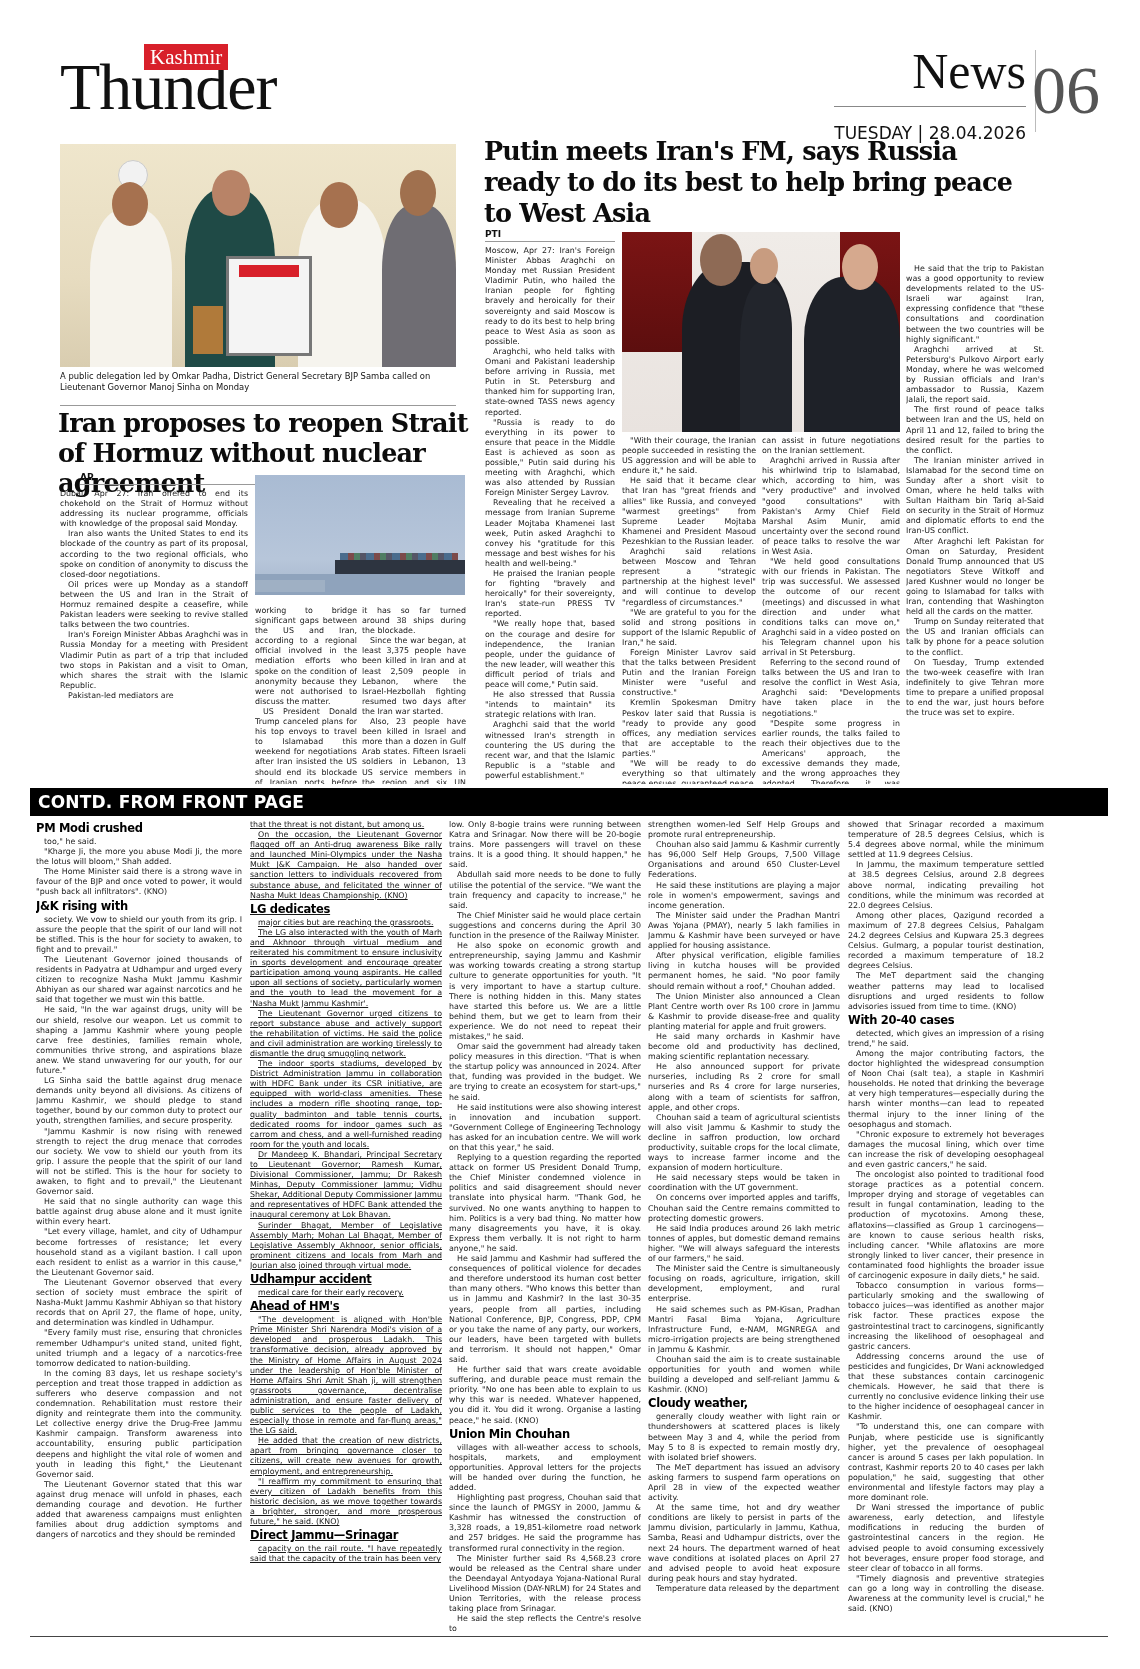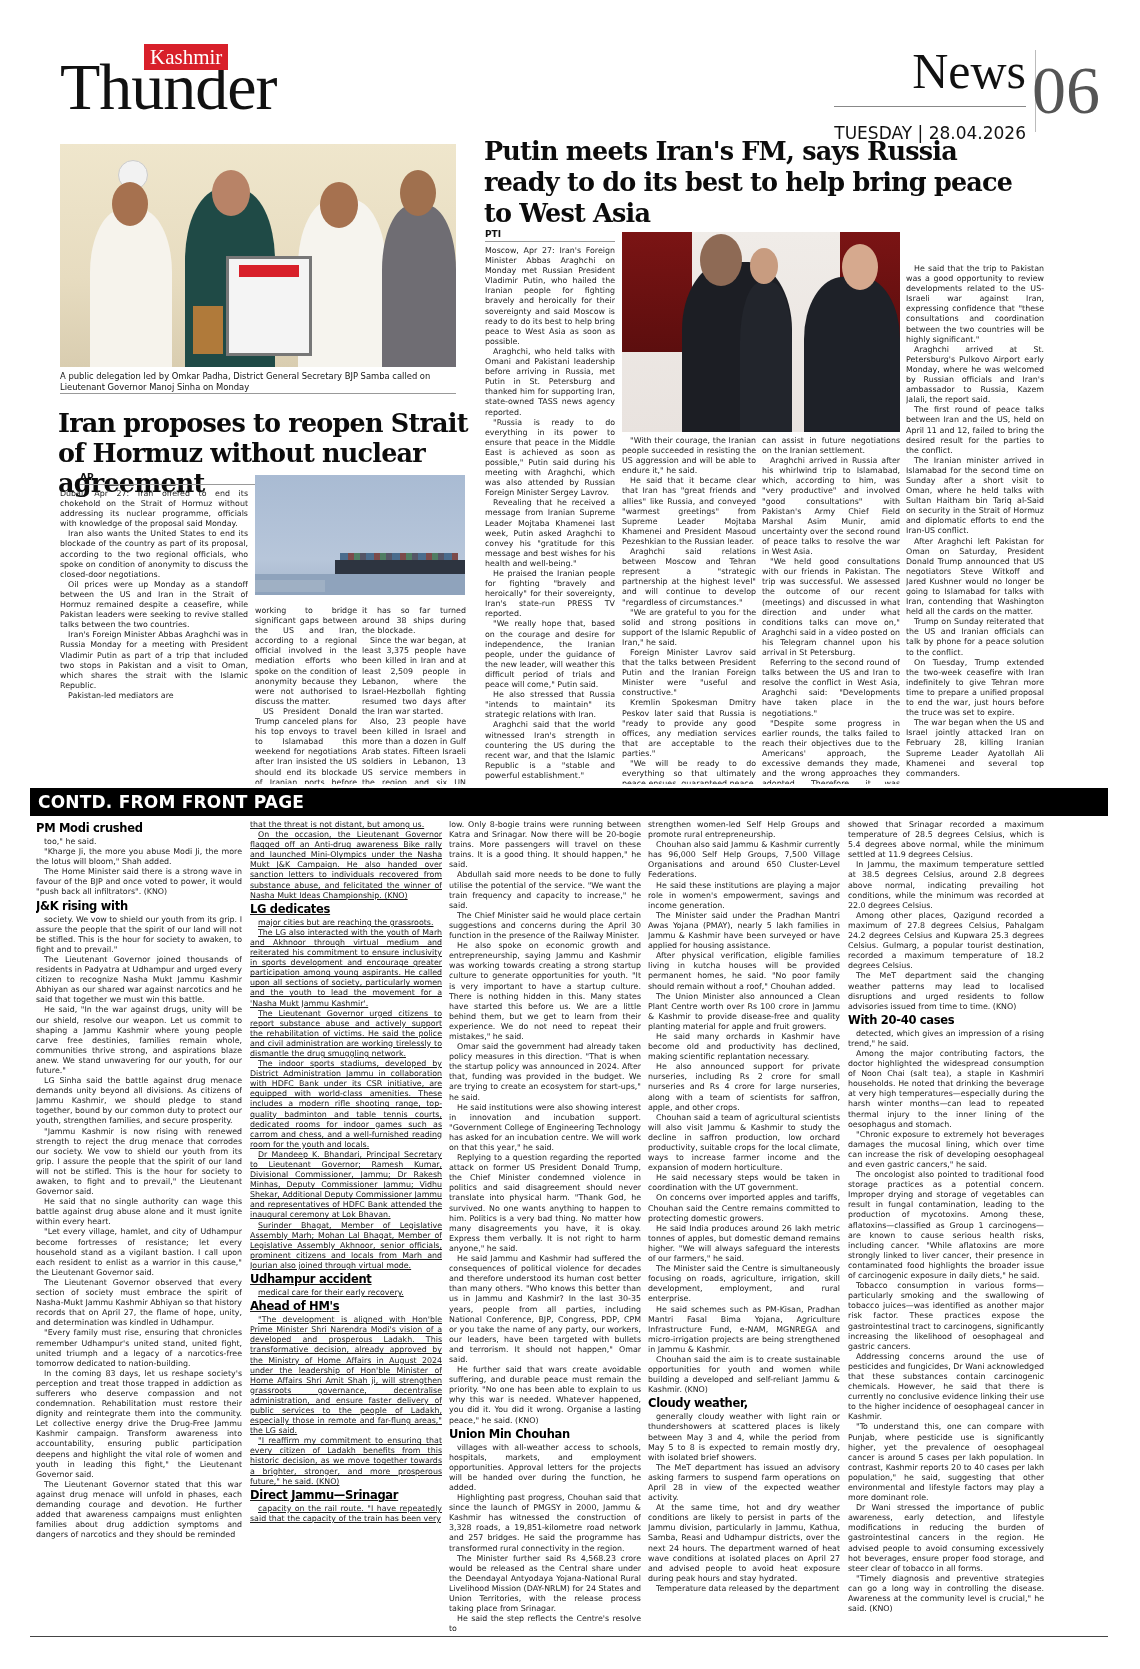--- a/index.html
+++ b/index.html
@@ -28,21 +28,21 @@
   .photo-ship { left: 255px; top: 475px; width: 210px; height: 120px; background: linear-gradient(180deg,#a9bbd3 0%,#b7c6da 70%,#a5b6cc 100%); }
   .ship { position: absolute; left: 80px; top: 85px; width: 130px; height: 14px; background: #2d3440; }
   .ship-boxes { position: absolute; left: 85px; top: 78px; width: 118px; height: 8px; background: repeating-linear-gradient(90deg,#4a6c8d 0 8px,#7c4a4a 8px 14px,#4f7d63 14px 20px,#556 20px 26px); }
   .skyline { position: absolute; left: 0; top: 105px; width: 70px; height: 12px; background: #9fb0c4; }
   .sea { position: absolute; left: 0; top: 99px; width: 210px; height: 21px; background: #8fa3bc; }
 
   .photo-putin { left: 622px; top: 232px; width: 278px; height: 200px; background: linear-gradient(180deg,#f0ece8 0%,#e9e3df 100%); }
   .curtain-l { position: absolute; left: 0; top: 0; width: 70px; height: 120px; background: linear-gradient(180deg,#7b1414,#5c0e0e); }
   .curtain-r { position: absolute; right: 0; top: 0; width: 60px; height: 110px; background: linear-gradient(180deg,#7b1414,#5c0e0e); }
 
-  .caption { position: absolute; left: 60px; top: 371px; width: 396px; font-family: "DejaVu Sans", sans-serif; font-size: 8.4px; line-height: 11px; border-bottom: 1px solid #999; padding-bottom: 0; }
+  .caption { position: absolute; left: 60px; top: 371px; width: 396px; font-family: "DejaVu Sans", sans-serif; font-size: 8.4px; line-height: 11px; border-bottom: 1px solid #999; padding-bottom: 12px; }
 
   .headline { position: absolute; font-family: "DejaVu Serif", serif; font-weight: bold; color: #0c0c0c; letter-spacing: -0.8px; }
   .hl-iran { left: 58px; top: 408px; width: 410px; font-size: 25.5px; line-height: 30px; }
   .hl-putin { left: 484px; top: 136px; width: 530px; font-size: 25.5px; line-height: 31px; }
 
   .byline { position: absolute; font-family: "DejaVu Sans", sans-serif; font-size: 9px; font-weight: bold; border-bottom: 1px solid #999; padding-bottom: 2px; }
 
   .col { position: absolute; font-family: "DejaVu Sans", sans-serif; font-size: 7.9px; line-height: 10.1px; text-align: justify; color: #1a1a1a; overflow: hidden; }
   .col p { text-indent: 8px; }
   .col p.ni { text-indent: 0; }
@@ -158,21 +158,20 @@
   <p>"Despite some progress in earlier rounds, the talks failed to reach their objectives due to the Americans' approach, the excessive demands they made, and the wrong approaches they adopted. Therefore, it was necessary to consult with our friends in Pakistan to review the latest situation," Iran's official news agency IRNA quoted him as saying.</p>
 </div>
 <div class="col" style="left:906px;top:220px;width:138px;height:576px;margin-top:44px;">
   <p>He said that the trip to Pakistan was a good opportunity to review developments related to the US-Israeli war against Iran, expressing confidence that "these consultations and coordination between the two countries will be highly significant."</p>
   <p>Araghchi arrived at St. Petersburg's Pulkovo Airport early Monday, where he was welcomed by Russian officials and Iran's ambassador to Russia, Kazem Jalali, the report said.</p>
   <p>The first round of peace talks between Iran and the US, held on April 11 and 12, failed to bring the desired result for the parties to the conflict.</p>
   <p>The Iranian minister arrived in Islamabad for the second time on Sunday after a short visit to Oman, where he held talks with Sultan Haitham bin Tariq al-Said on security in the Strait of Hormuz and diplomatic efforts to end the Iran-US conflict.</p>
   <p>After Araghchi left Pakistan for Oman on Saturday, President Donald Trump announced that US negotiators Steve Witkoff and Jared Kushner would no longer be going to Islamabad for talks with Iran, contending that Washington held all the cards on the matter.</p>
   <p>Trump on Sunday reiterated that the US and Iranian officials can talk by phone for a peace solution to the conflict.</p>
   <p>On Tuesday, Trump extended the two-week ceasefire with Iran indefinitely to give Tehran more time to prepare a unified proposal to end the war, just hours before the truce was set to expire.</p>
-  <p>The war began when the US and Israel jointly attacked Iran on February 28, killing Iranian Supreme Leader Ayatollah Ali Khamenei and several top commanders.</p>
 </div>
 
 <div class="contd-bar">
   <span>CONTD. FROM FRONT PAGE</span>
 </div>
 
 <div class="col contd-col" style="left:36px;top:820px;width:206px;height:812px;">
     <div class="subhead">PM Modi crushed</div>
     <p>too," he said.</p>
     <p>"Kharge Ji, the more you abuse Modi Ji, the more the lotus will bloom," Shah added.</p>
@@ -197,20 +196,21 @@
     <p>major cities but are reaching the grassroots.</p>
     <p>The LG also interacted with the youth of Marh and Akhnoor through virtual medium and reiterated his commitment to ensure inclusivity in sports development and encourage greater participation among young aspirants. He called upon all sections of society, particularly women and the youth to lead the movement for a 'Nasha Mukt Jammu Kashmir'.</p>
     <p>The Lieutenant Governor urged citizens to report substance abuse and actively support the rehabilitation of victims. He said the police and civil administration are working tirelessly to dismantle the drug smuggling network.</p>
     <p>The indoor sports stadiums, developed by District Administration Jammu in collaboration with HDFC Bank under its CSR initiative, are equipped with world-class amenities. These includes a modern rifle shooting range, top-quality badminton and table tennis courts, dedicated rooms for indoor games such as carrom and chess, and a well-furnished reading room for the youth and locals.</p>
     <p>Dr Mandeep K. Bhandari, Principal Secretary to Lieutenant Governor; Ramesh Kumar, Divisional Commissioner, Jammu; Dr Rakesh Minhas, Deputy Commissioner Jammu; Vidhu Shekar, Additional Deputy Commissioner Jammu and representatives of HDFC Bank attended the inaugural ceremony at Lok Bhavan.</p>
     <p>Surinder Bhagat, Member of Legislative Assembly Marh; Mohan Lal Bhagat, Member of Legislative Assembly Akhnoor, senior officials, prominent citizens and locals from Marh and Jourian also joined through virtual mode.</p>
     <div class="subhead">Udhampur accident</div>
     <p>medical care for their early recovery.</p>
     <div class="subhead">Ahead of HM's</div>
     <p>"The development is aligned with Hon'ble Prime Minister Shri Narendra Modi's vision of a developed and prosperous Ladakh. This transformative decision, already approved by the Ministry of Home Affairs in August 2024 under the leadership of Hon'ble Minister of Home Affairs Shri Amit Shah ji, will strengthen grassroots governance, decentralise administration, and ensure faster delivery of public services to the people of Ladakh, especially those in remote and far-flung areas," the LG said.</p>
+    <p>He added that the creation of new districts, apart from bringing governance closer to citizens, will create new avenues for growth, employment, and entrepreneurship.</p>
     <p>"I reaffirm my commitment to ensuring that every citizen of Ladakh benefits from this historic decision, as we move together towards a brighter, stronger, and more prosperous future," he said. (KNO)</p>
     <div class="subhead">Direct Jammu—Srinagar</div>
     <p>capacity on the rail route. "I have repeatedly said that the capacity of the train has been very</p>
   </div>
 <div class="col contd-col" style="left:449px;top:820px;width:192px;height:812px;">
     <p class="ni">low. Only 8-bogie trains were running between Katra and Srinagar. Now there will be 20-bogie trains. More passengers will travel on these trains. It is a good thing. It should happen," he said.</p>
     <p>Abdullah said more needs to be done to fully utilise the potential of the service. "We want the train frequency and capacity to increase," he said.</p>
     <p>The Chief Minister said he would place certain suggestions and concerns during the April 30 function in the presence of the Railway Minister.</p>
     <p>He also spoke on economic growth and entrepreneurship, saying Jammu and Kashmir was working towards creating a strong startup culture to generate opportunities for youth. "It is very important to have a startup culture. There is nothing hidden in this. Many states have started this before us. We are a little behind them, but we get to learn from their experience. We do not need to repeat their mistakes," he said.</p>
     <p>Omar said the government had already taken policy measures in this direction. "That is when the startup policy was announced in 2024. After that, funding was provided in the budget. We are trying to create an ecosystem for start-ups," he said.</p>

